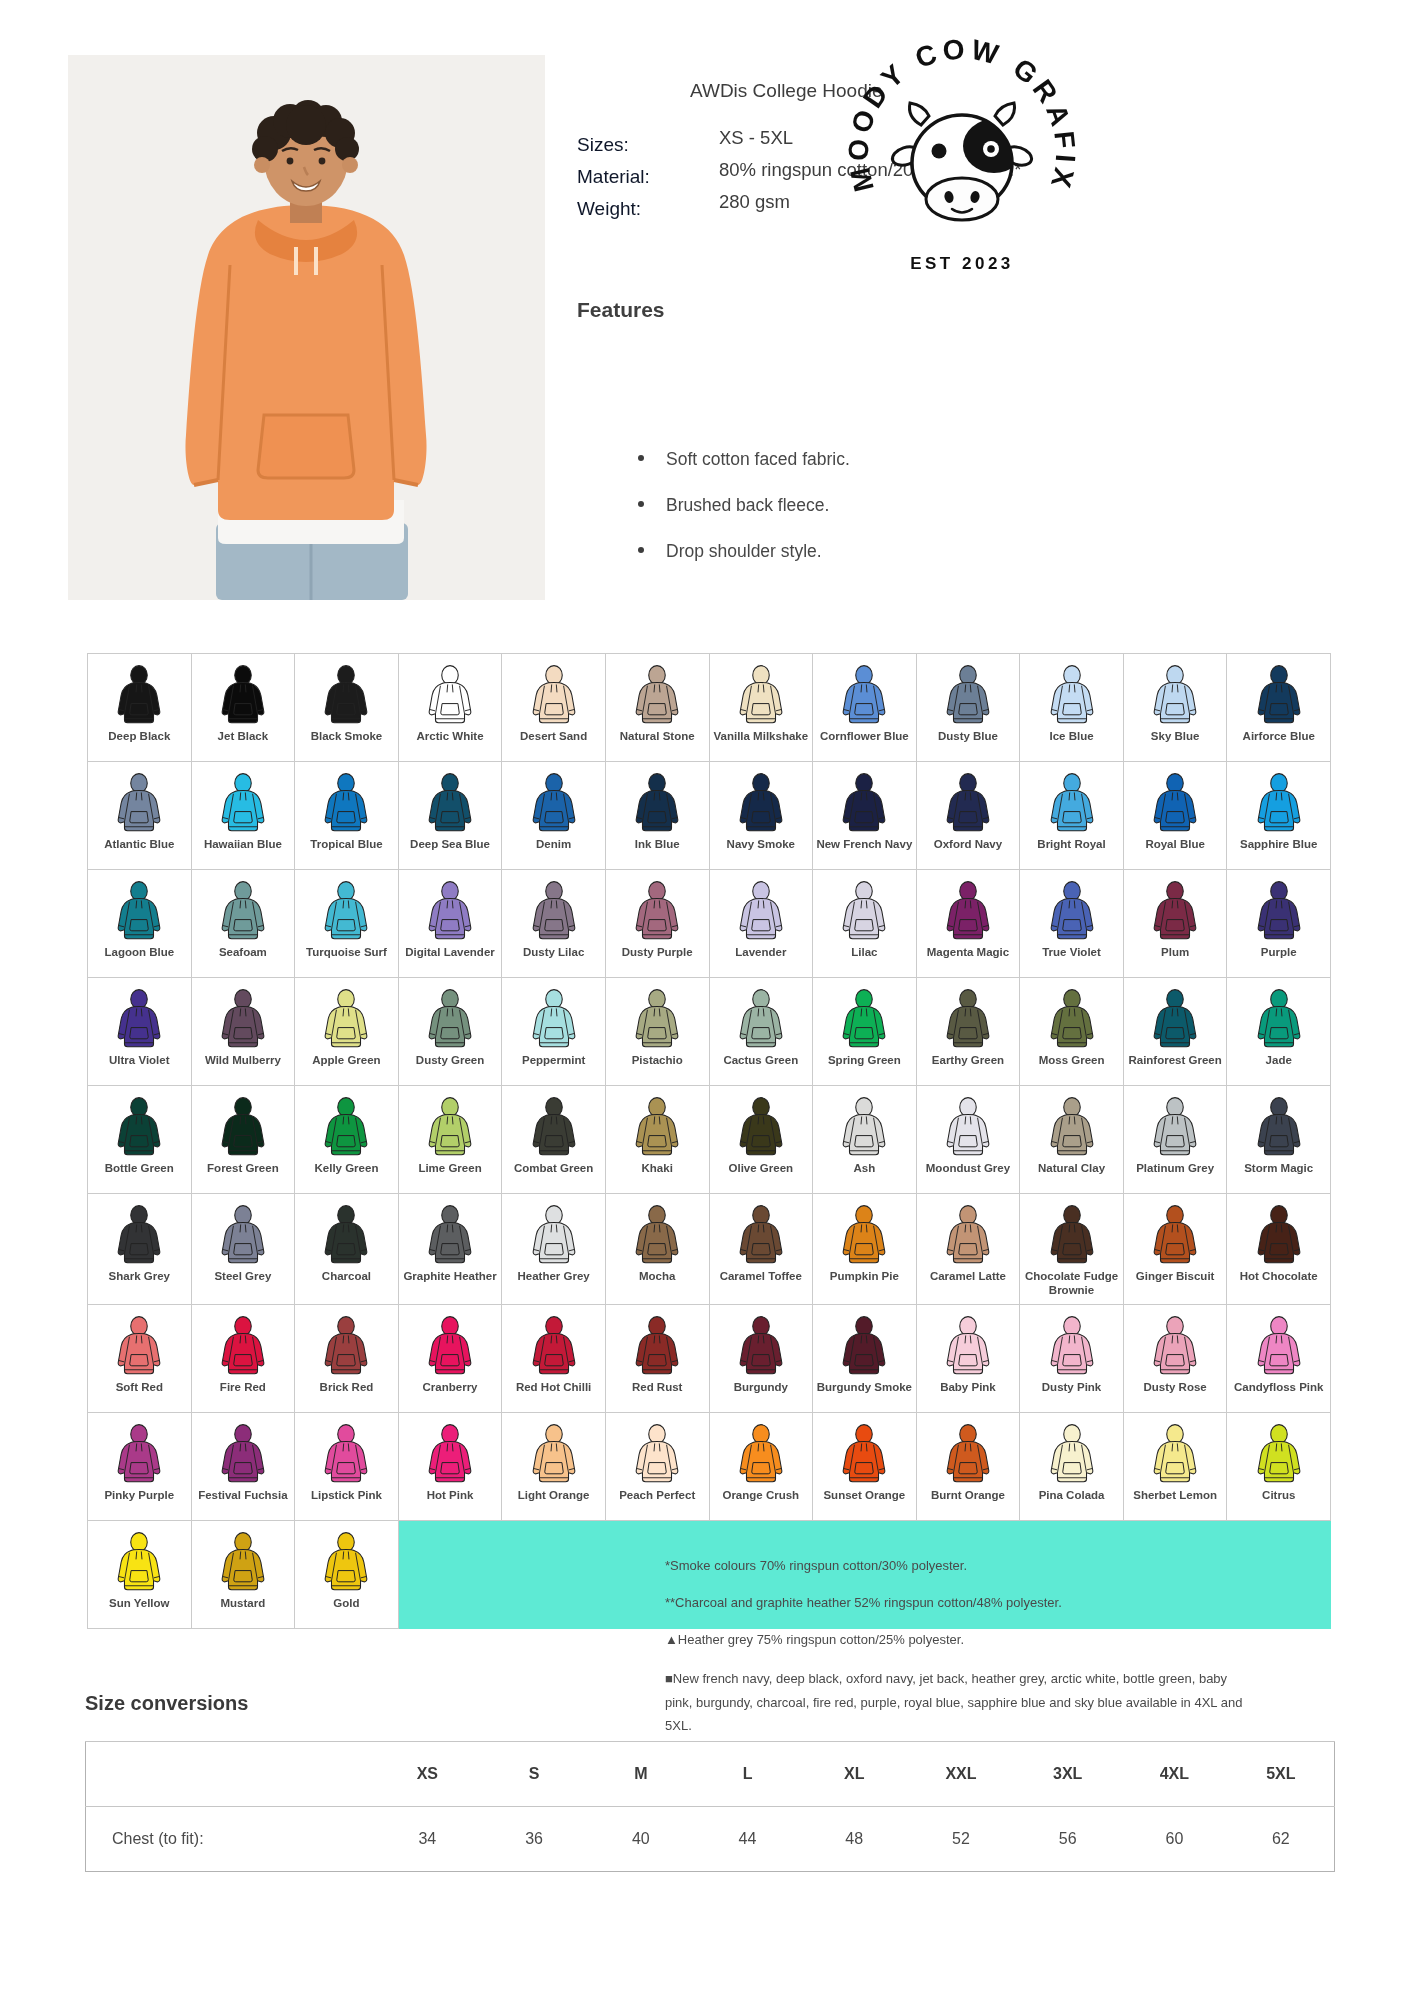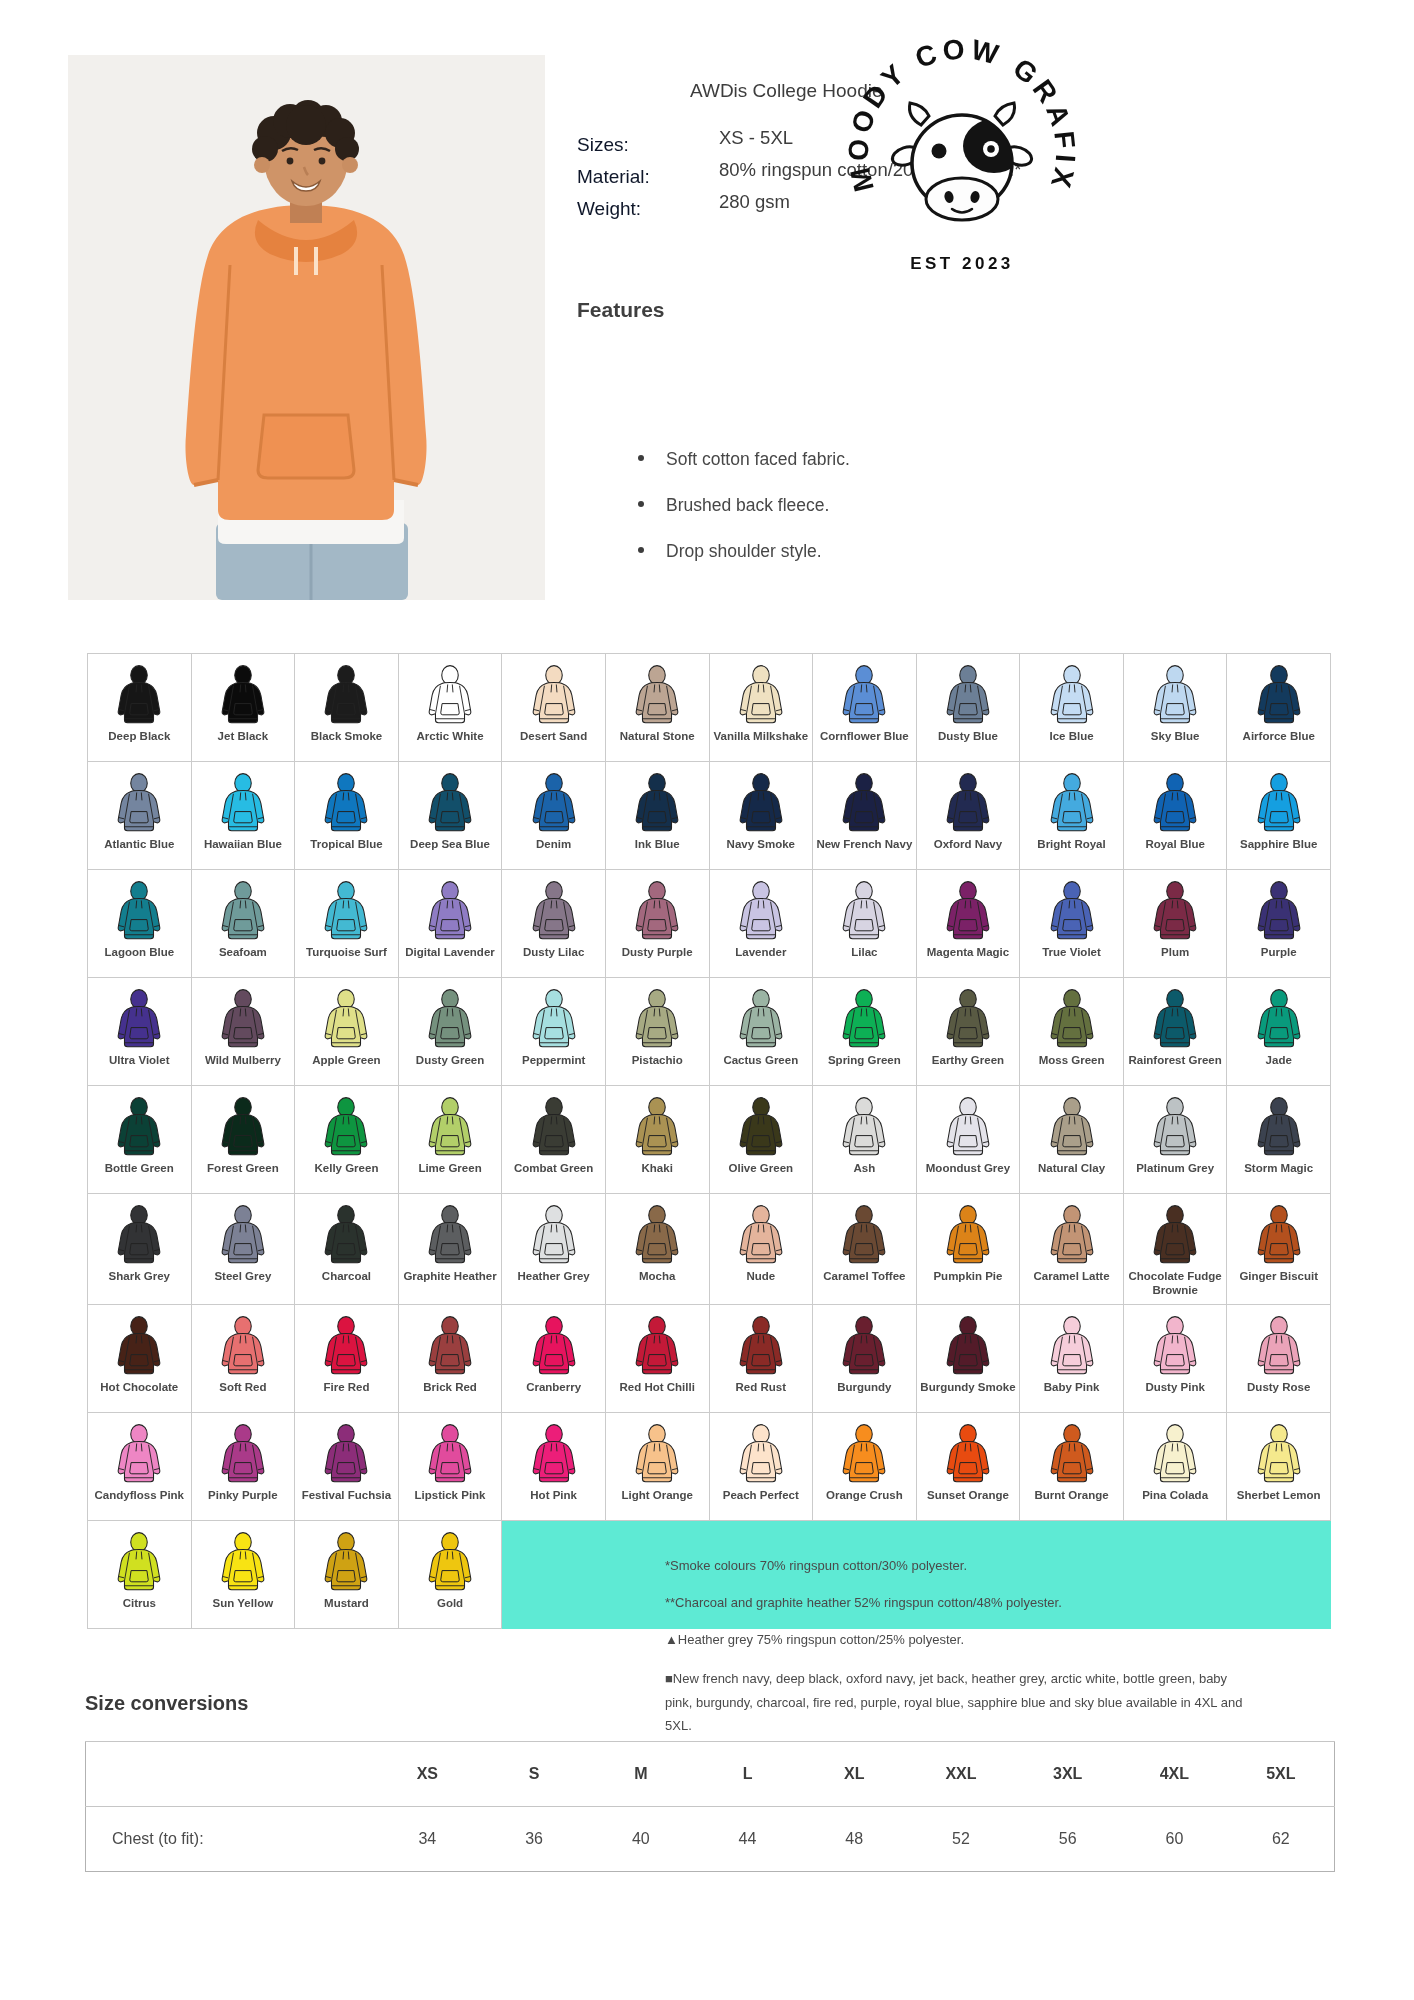--- a/index.html
+++ b/index.html
@@ -850,31 +850,20 @@
     <path class="cfill" fill="#896949" stroke="#222222" stroke-width="1.6" stroke-linejoin="round" d="M37,30 C31,32 25,38 23,47 L18.5,72 C18,75 20,77.5 23,77 L28,75.5 L28,85 C28,87.5 30,89 32.5,89 L67.5,89 C70,89 72,87.5 72,85 L72,75.5 L77,77 C80,77.5 82,75 81.5,72 L77,47 C75,38 69,32 63,30 C59,27.5 41,27.5 37,30 Z"></path>
     <path fill="none" stroke="#222222" stroke-width="1.4" d="M28,75.5 L35.5,33 M72,75.5 L64.5,33"></path>
     <path class="cfill" fill="#896949" stroke="#222222" stroke-width="1.5" stroke-linejoin="round" d="M38,60 L62,60 L64,74 Q64,77 61,77 L39,77 Q36,77 36,74 Z"></path>
     <path fill="none" stroke="#222222" stroke-width="1.4" d="M46.5,31 L45.5,43 M53.5,31 L54.5,43"></path>
     <path fill="none" stroke="#222222" stroke-width="1.4" d="M28,83 L72,83 M19.5,69 L27.5,71 M80.5,69 L72.5,71"></path>
   </svg>
         <div class="cell-label">Mocha</div>
       </div>
       <div class="cell">
         <svg width="66" height="64" viewBox="0 0 100 94" xmlns="http://www.w3.org/2000/svg">
-    <ellipse class="cfill" cx="50" cy="17" rx="12.5" ry="14.5" fill="#e4b49c" stroke="#222222" stroke-width="1.6"></ellipse>
-    <path class="cfill" fill="#e4b49c" stroke="#222222" stroke-width="1.6" stroke-linejoin="round" d="M37,30 C31,32 25,38 23,47 L18.5,72 C18,75 20,77.5 23,77 L28,75.5 L28,85 C28,87.5 30,89 32.5,89 L67.5,89 C70,89 72,87.5 72,85 L72,75.5 L77,77 C80,77.5 82,75 81.5,72 L77,47 C75,38 69,32 63,30 C59,27.5 41,27.5 37,30 Z"></path>
-    <path fill="none" stroke="#222222" stroke-width="1.4" d="M28,75.5 L35.5,33 M72,75.5 L64.5,33"></path>
-    <path class="cfill" fill="#e4b49c" stroke="#222222" stroke-width="1.5" stroke-linejoin="round" d="M38,60 L62,60 L64,74 Q64,77 61,77 L39,77 Q36,77 36,74 Z"></path>
-    <path fill="none" stroke="#222222" stroke-width="1.4" d="M46.5,31 L45.5,43 M53.5,31 L54.5,43"></path>
-    <path fill="none" stroke="#222222" stroke-width="1.4" d="M28,83 L72,83 M19.5,69 L27.5,71 M80.5,69 L72.5,71"></path>
-  </svg>
-        <div class="cell-label">Nude</div>
-      </div>
-      <div class="cell">
-        <svg width="66" height="64" viewBox="0 0 100 94" xmlns="http://www.w3.org/2000/svg">
     <ellipse class="cfill" cx="50" cy="17" rx="12.5" ry="14.5" fill="#6a4933" stroke="#222222" stroke-width="1.6"></ellipse>
     <path class="cfill" fill="#6a4933" stroke="#222222" stroke-width="1.6" stroke-linejoin="round" d="M37,30 C31,32 25,38 23,47 L18.5,72 C18,75 20,77.5 23,77 L28,75.5 L28,85 C28,87.5 30,89 32.5,89 L67.5,89 C70,89 72,87.5 72,85 L72,75.5 L77,77 C80,77.5 82,75 81.5,72 L77,47 C75,38 69,32 63,30 C59,27.5 41,27.5 37,30 Z"></path>
     <path fill="none" stroke="#222222" stroke-width="1.4" d="M28,75.5 L35.5,33 M72,75.5 L64.5,33"></path>
     <path class="cfill" fill="#6a4933" stroke="#222222" stroke-width="1.5" stroke-linejoin="round" d="M38,60 L62,60 L64,74 Q64,77 61,77 L39,77 Q36,77 36,74 Z"></path>
     <path fill="none" stroke="#222222" stroke-width="1.4" d="M46.5,31 L45.5,43 M53.5,31 L54.5,43"></path>
     <path fill="none" stroke="#222222" stroke-width="1.4" d="M28,83 L72,83 M19.5,69 L27.5,71 M80.5,69 L72.5,71"></path>
   </svg>
         <div class="cell-label">Caramel Toffee</div>
       </div>
       <div class="cell">

